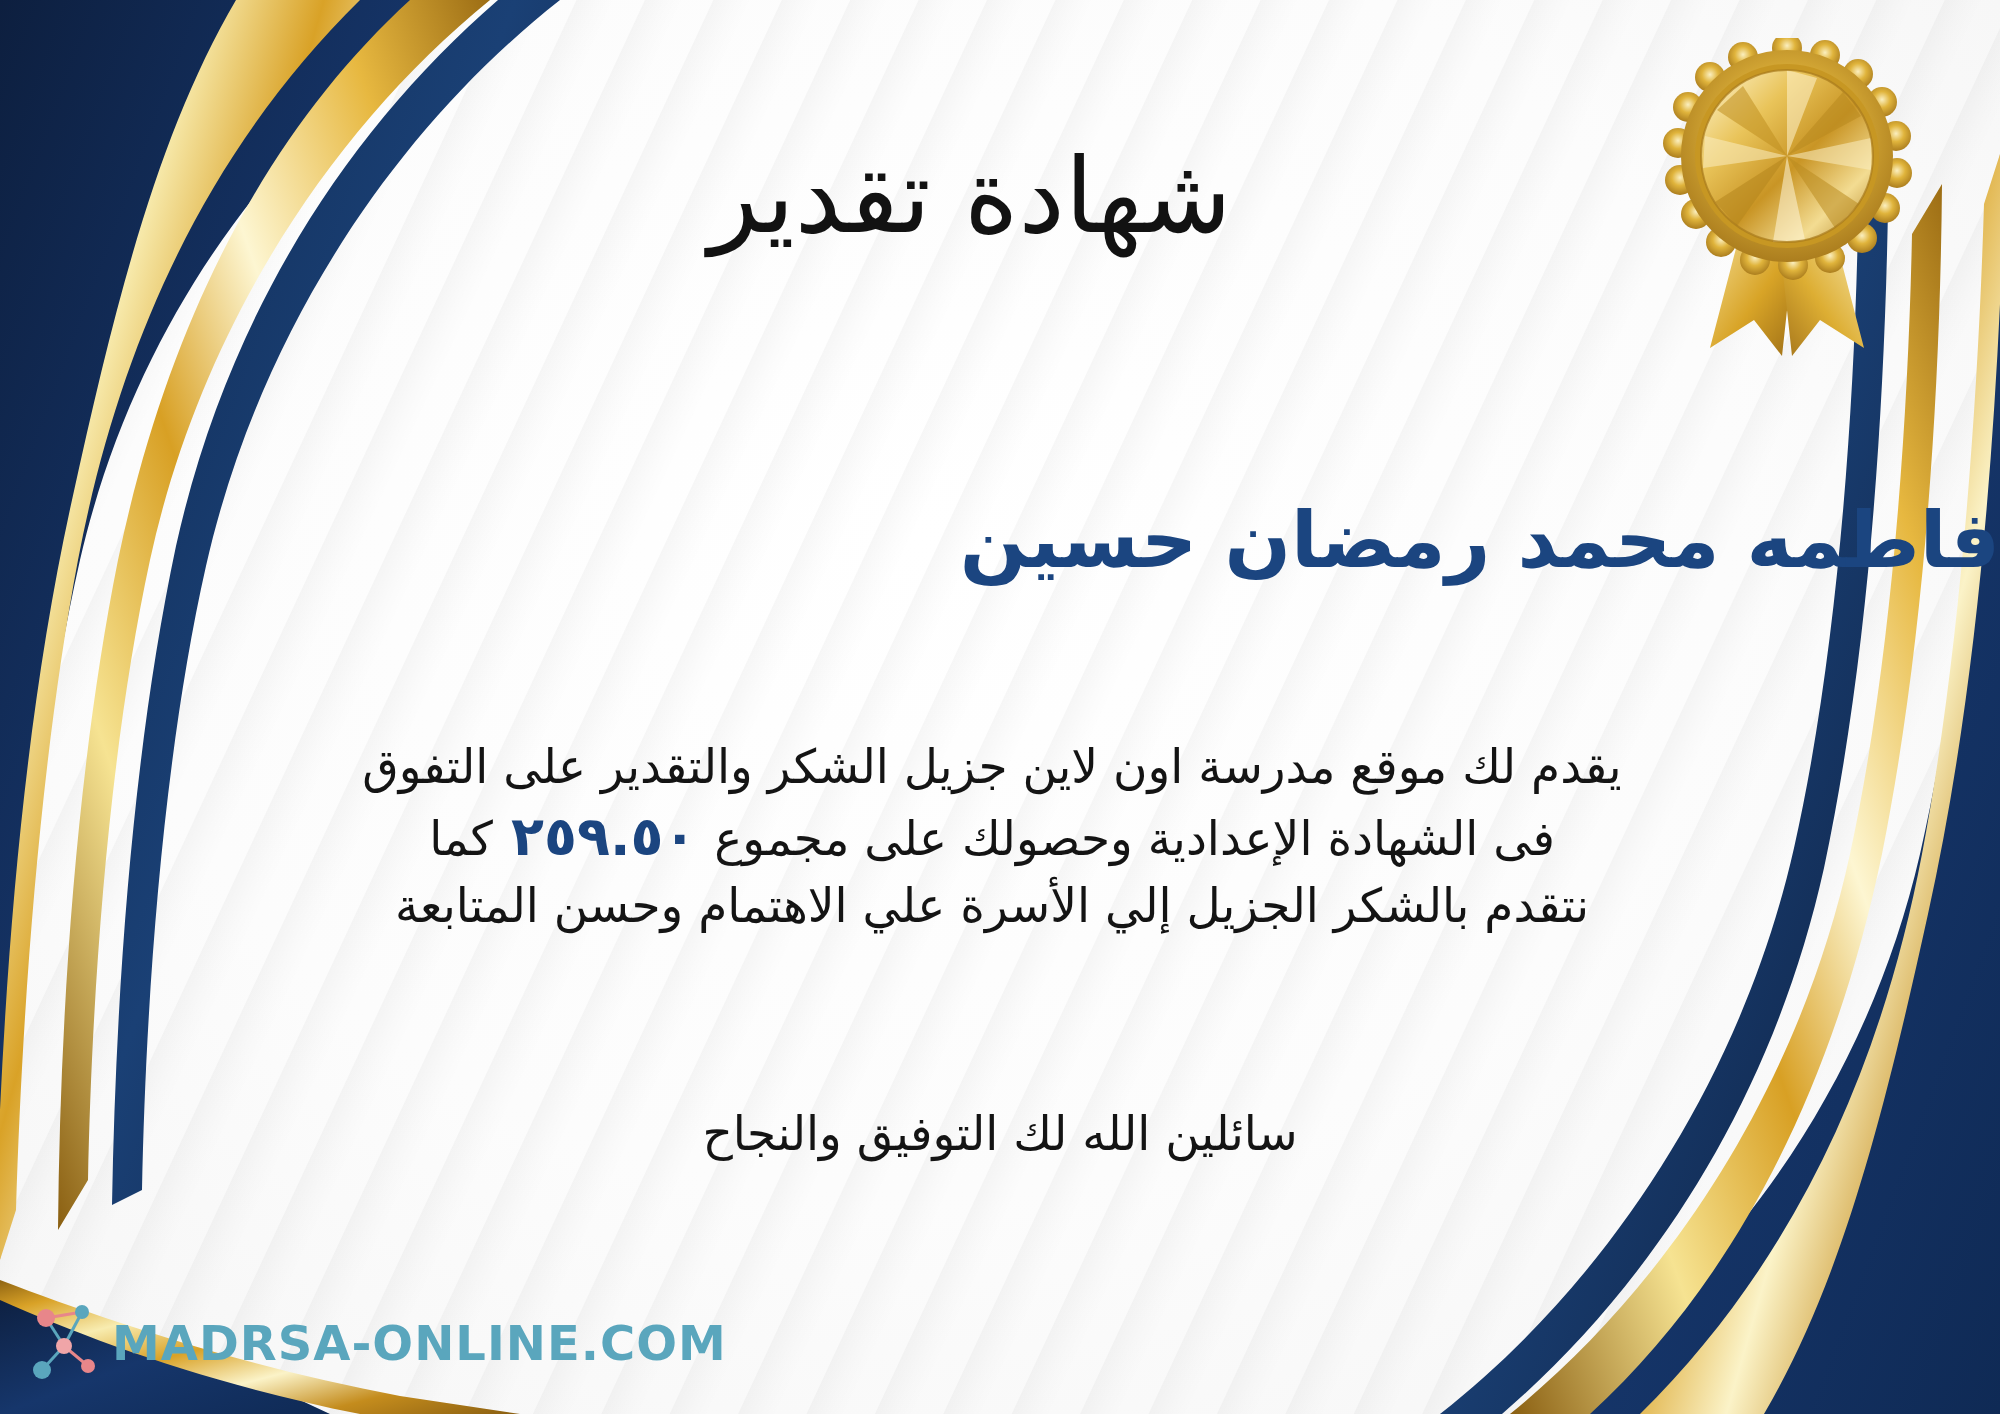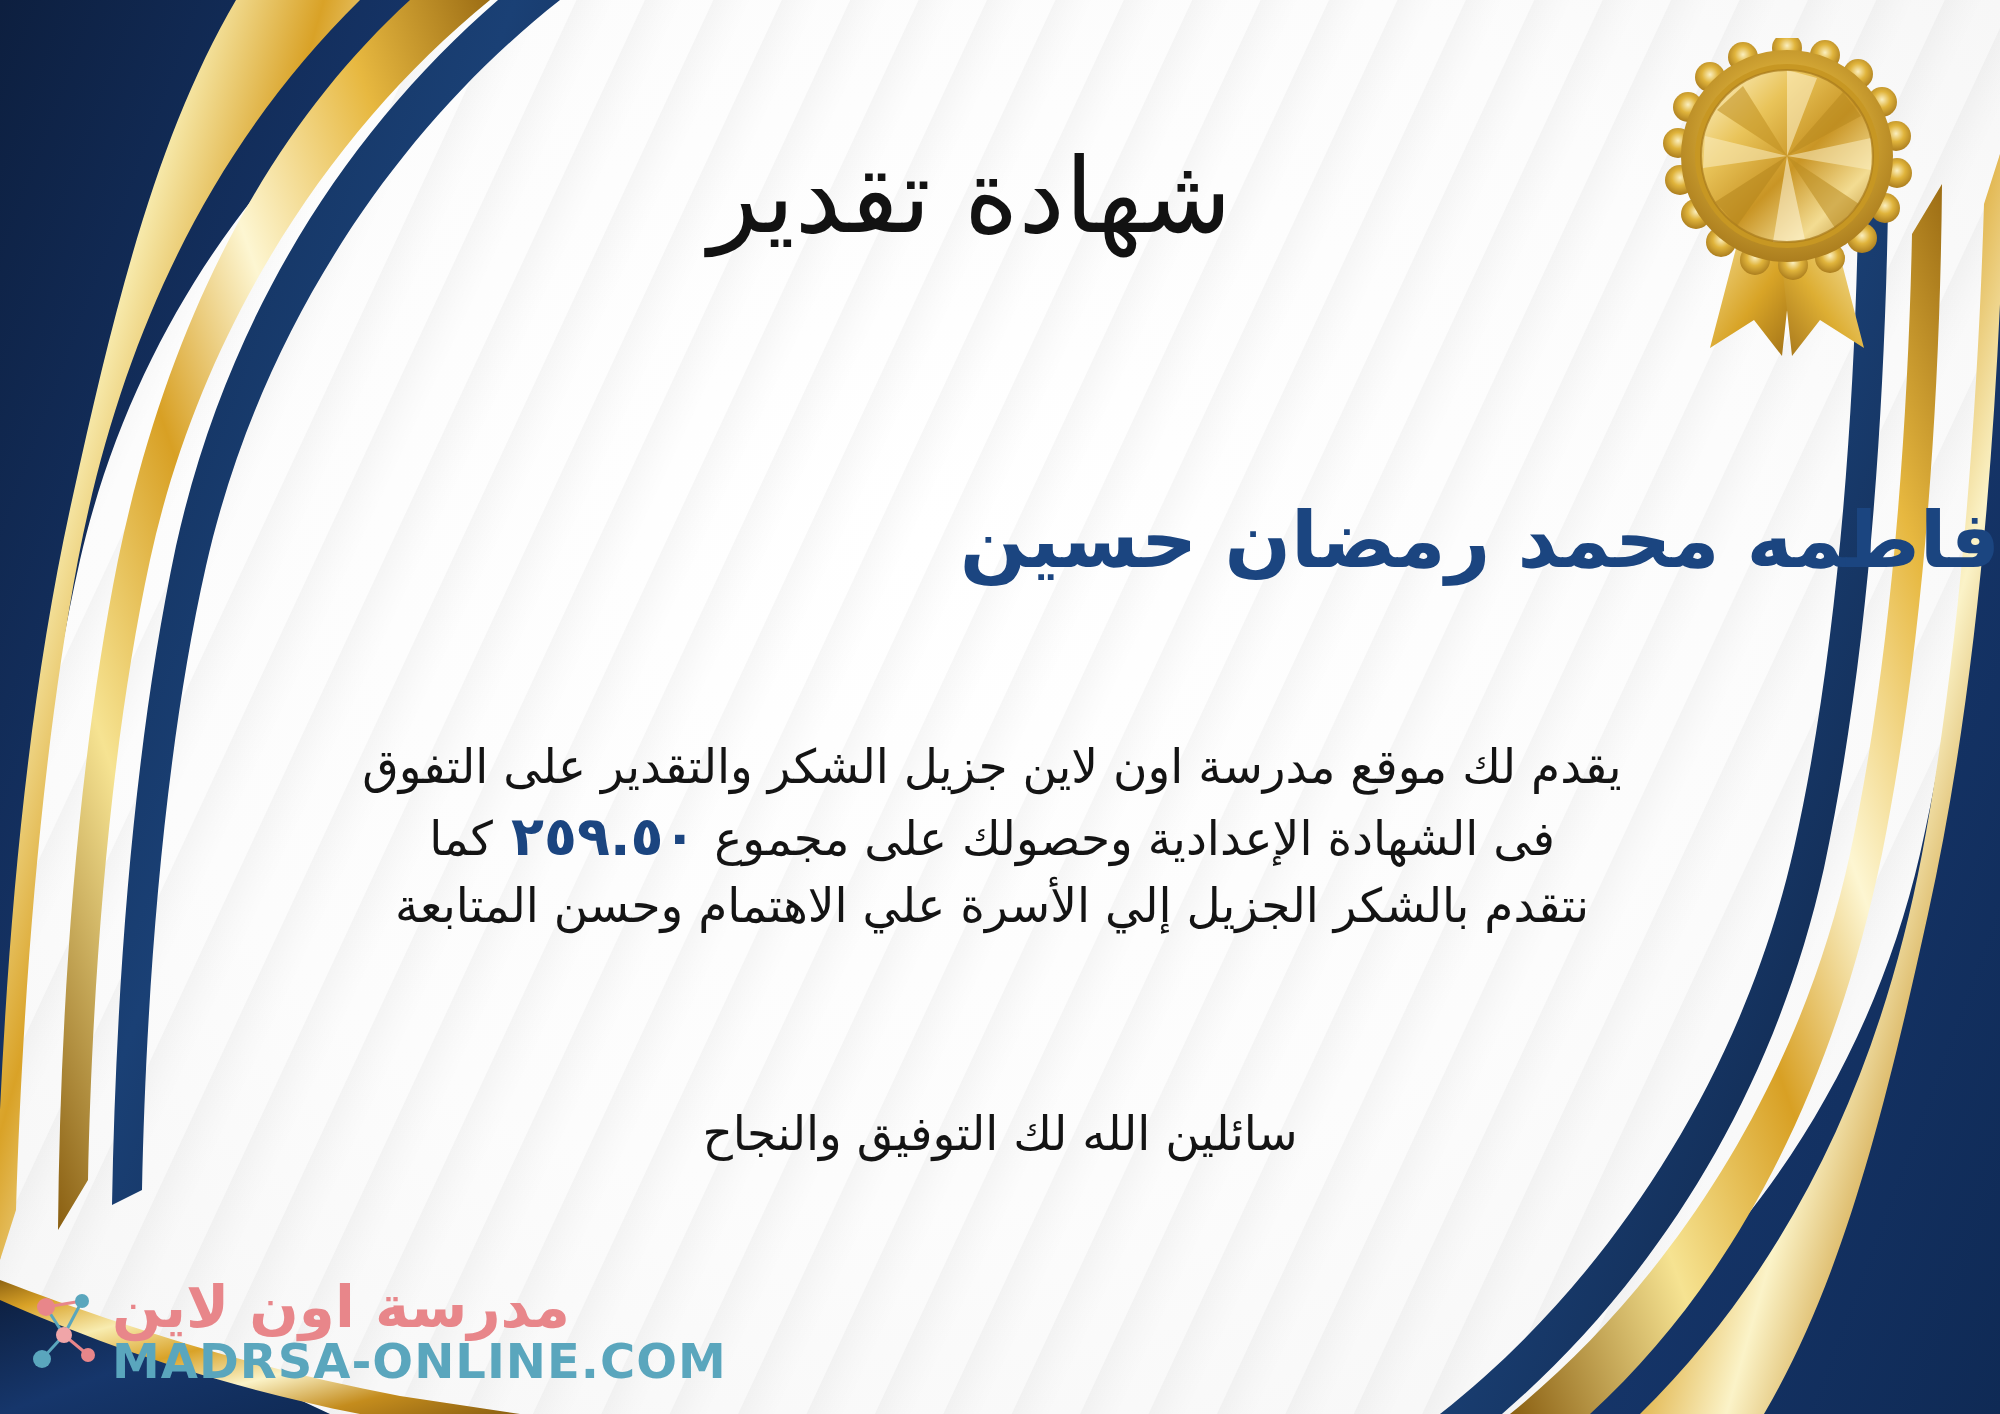--- a/index.html
+++ b/index.html
@@ -308,18 +308,17 @@
       <line x1="58" y1="12" x2="40" y2="46" stroke="#5aa6bd" stroke-width="3"></line>
       <line x1="40" y1="46" x2="18" y2="70" stroke="#5aa6bd" stroke-width="3"></line>
       <line x1="40" y1="46" x2="64" y2="66" stroke="#e8868a" stroke-width="3"></line>
       <circle cx="22" cy="18" r="9" fill="#e8868a"></circle>
       <circle cx="58" cy="12" r="7" fill="#5aa6bd"></circle>
       <circle cx="40" cy="46" r="8" fill="#f0a5a8"></circle>
       <circle cx="18" cy="70" r="9" fill="#5aa6bd"></circle>
       <circle cx="64" cy="66" r="7" fill="#e8868a"></circle>
     </svg>
     <div class="brand-text">
-      <div class="brand-ar">مدرسة اون لاين</div>
       <div class="brand-url">MADRSA-ONLINE.COM</div>
     </div>
   </div>
 
 </div>
 
 </body></html>

